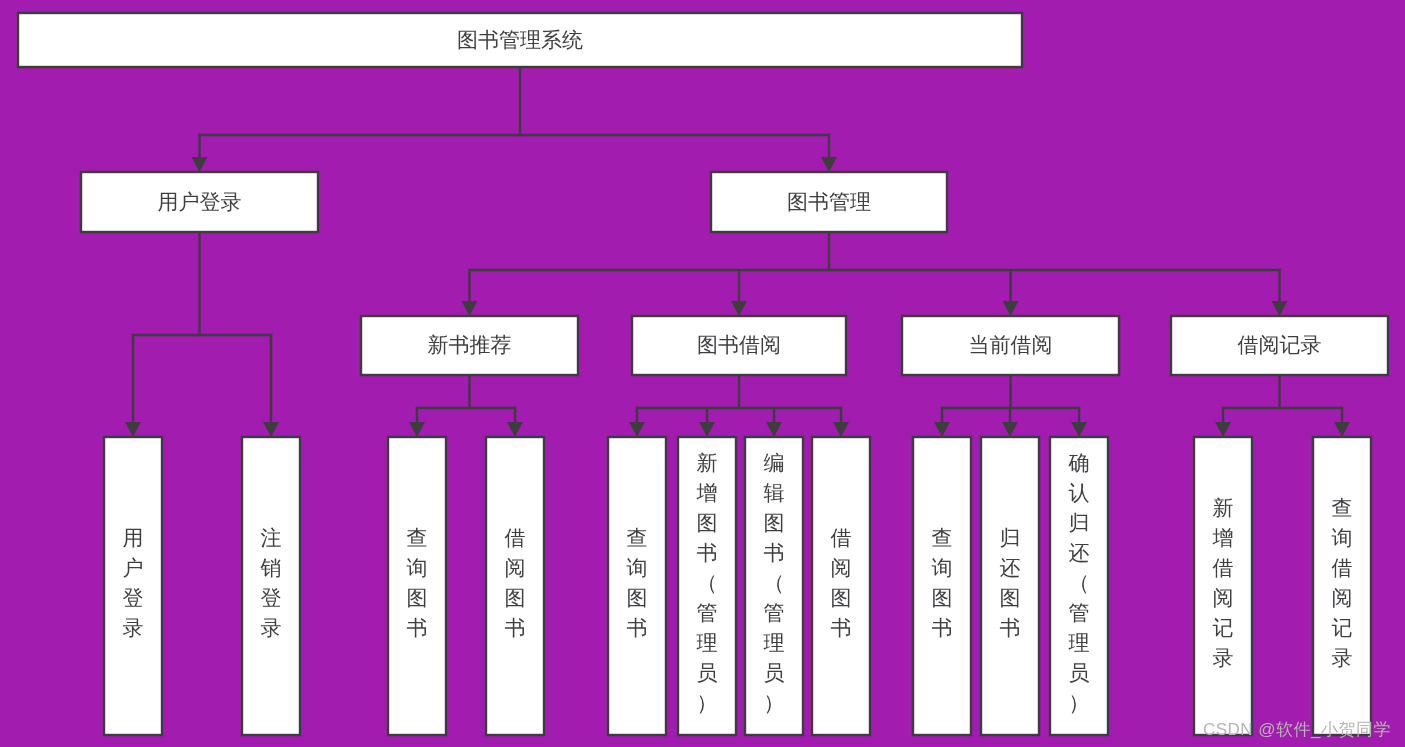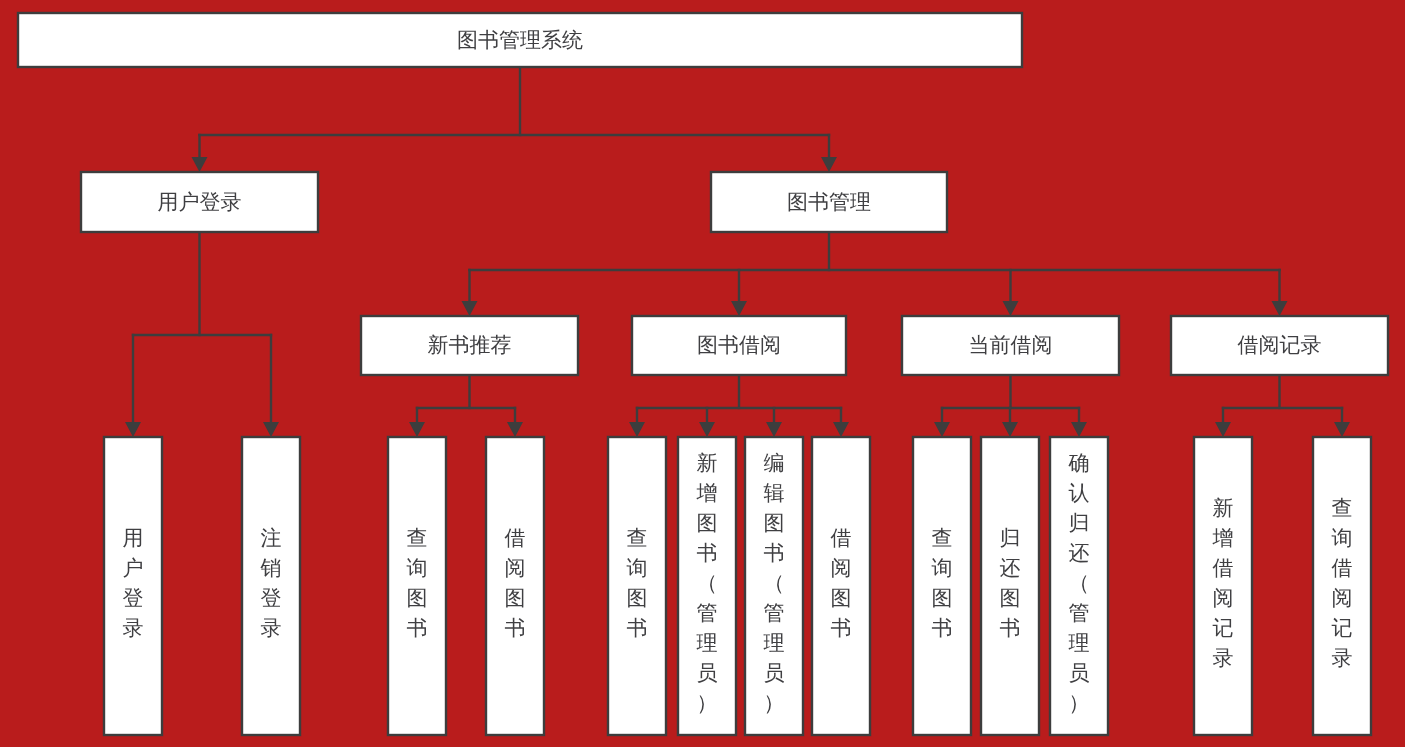--- a/index.html
+++ b/index.html
@@ -8,21 +8,21 @@
     padding: 0;
     background: #ffffff;
   }
   body {
     font-family: "Liberation Sans", "DejaVu Sans", sans-serif;
   }
   #diagram-root {
     position: relative;
     width: 1405px;
     height: 747px;
-    background: #b91c1c;
+    background: #a21caf;
     overflow: hidden;
   }
   svg.diagram-canvas {
     position: absolute;
     left: 0;
     top: 0;
     width: 1405px;
     height: 747px;
     display: block;
   }
@@ -206,14 +206,15 @@
           <rect x="1194" y="437" width="58" height="298" class="node-box"></rect>
           <text x="1223" y="515" class="node-label-vertical"><tspan x="1223" dy="0">新</tspan><tspan x="1223" dy="30">增</tspan><tspan x="1223" dy="30">借</tspan><tspan x="1223" dy="30">阅</tspan><tspan x="1223" dy="30">记</tspan><tspan x="1223" dy="30">录</tspan></text>
         </g>
         <g>
           <rect x="1313" y="437" width="58" height="298" class="node-box"></rect>
           <text x="1342" y="515" class="node-label-vertical"><tspan x="1342" dy="0">查</tspan><tspan x="1342" dy="30">询</tspan><tspan x="1342" dy="30">借</tspan><tspan x="1342" dy="30">阅</tspan><tspan x="1342" dy="30">记</tspan><tspan x="1342" dy="30">录</tspan></text>
         </g>
       </g>
   </svg>
 
+  <div class="watermark-text">CSDN @软件_小贺同学</div>
 
 </div>
 
 </body></html>

